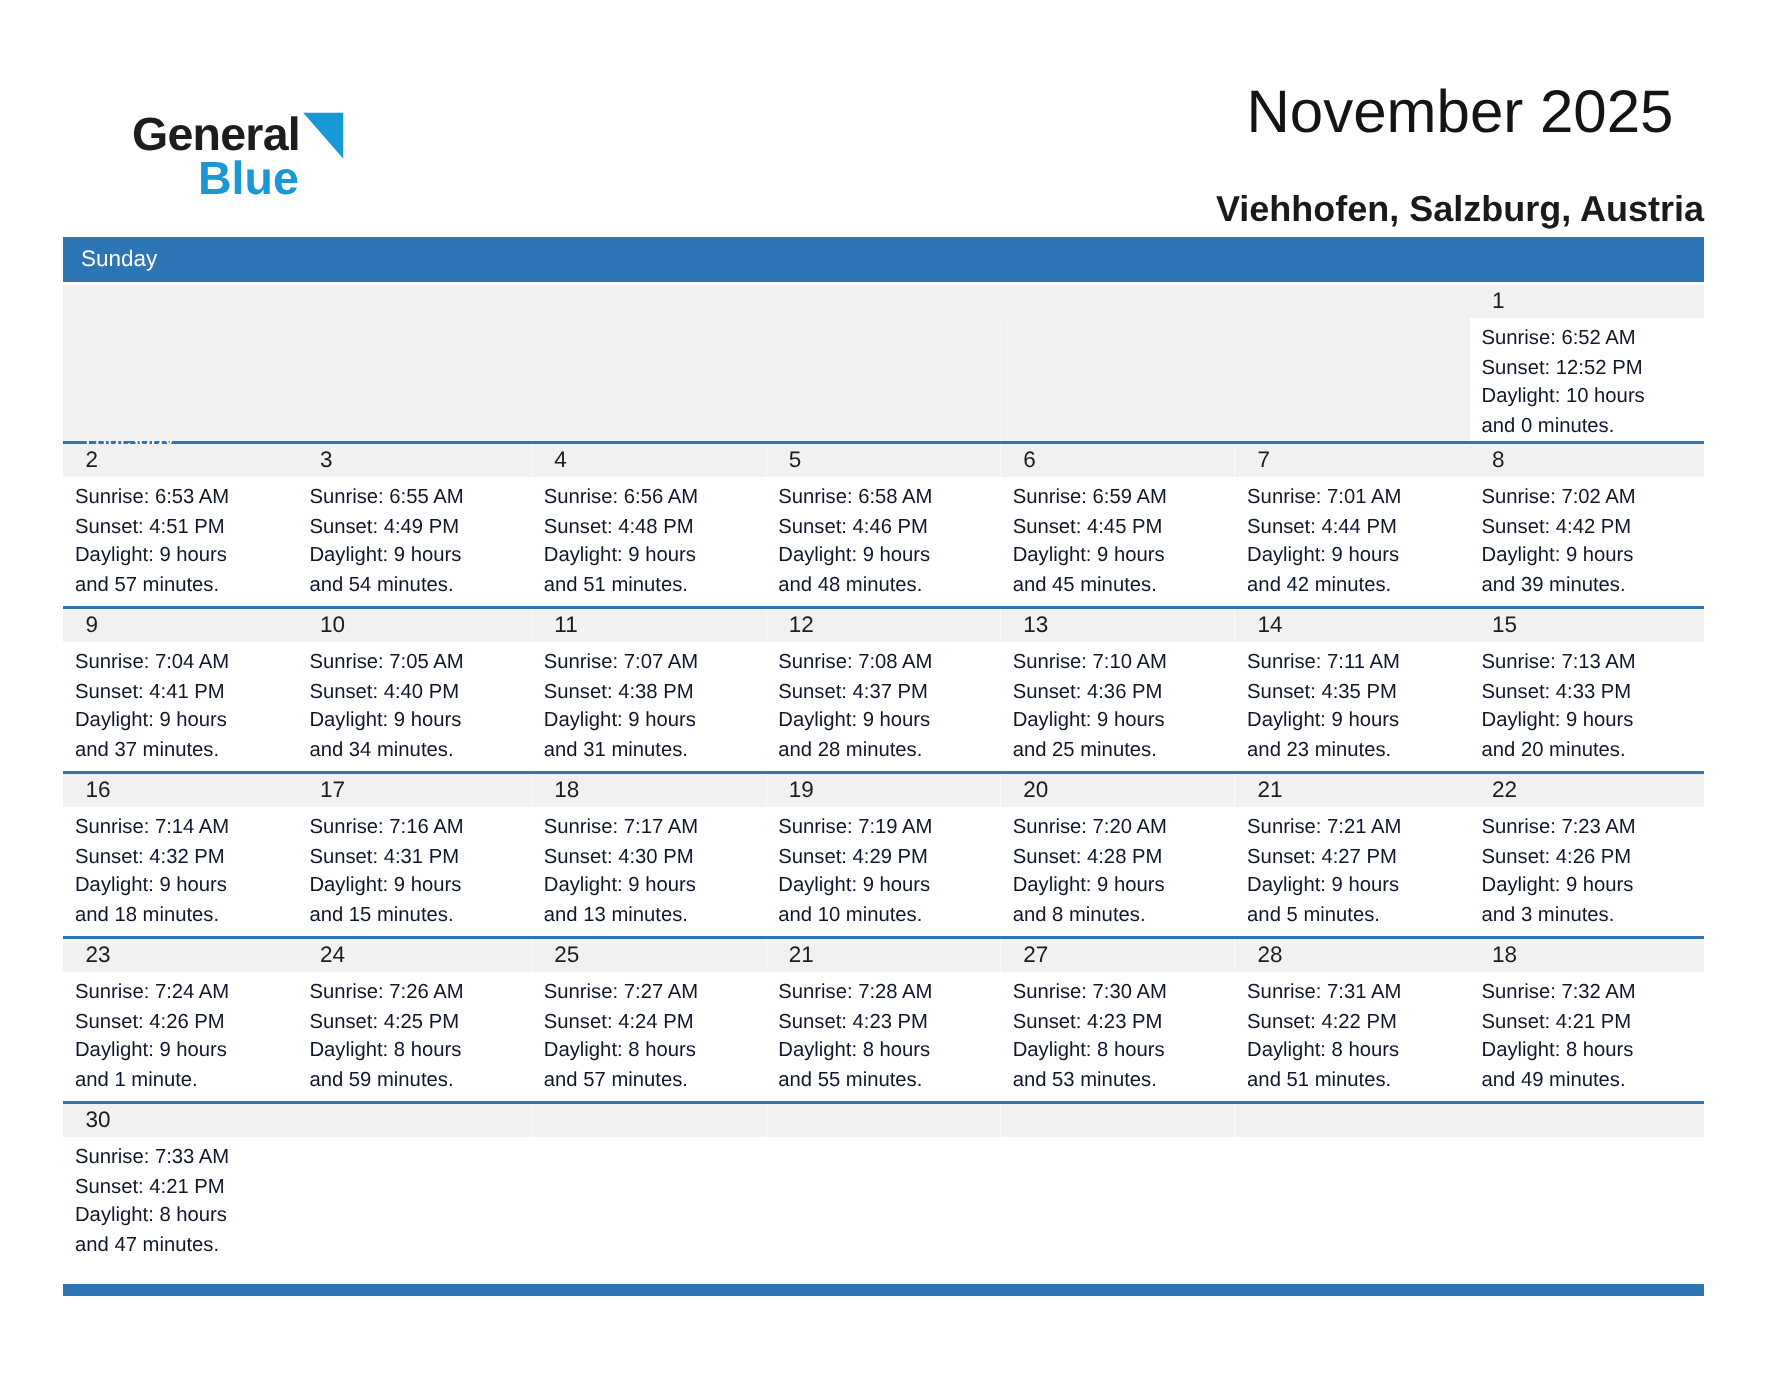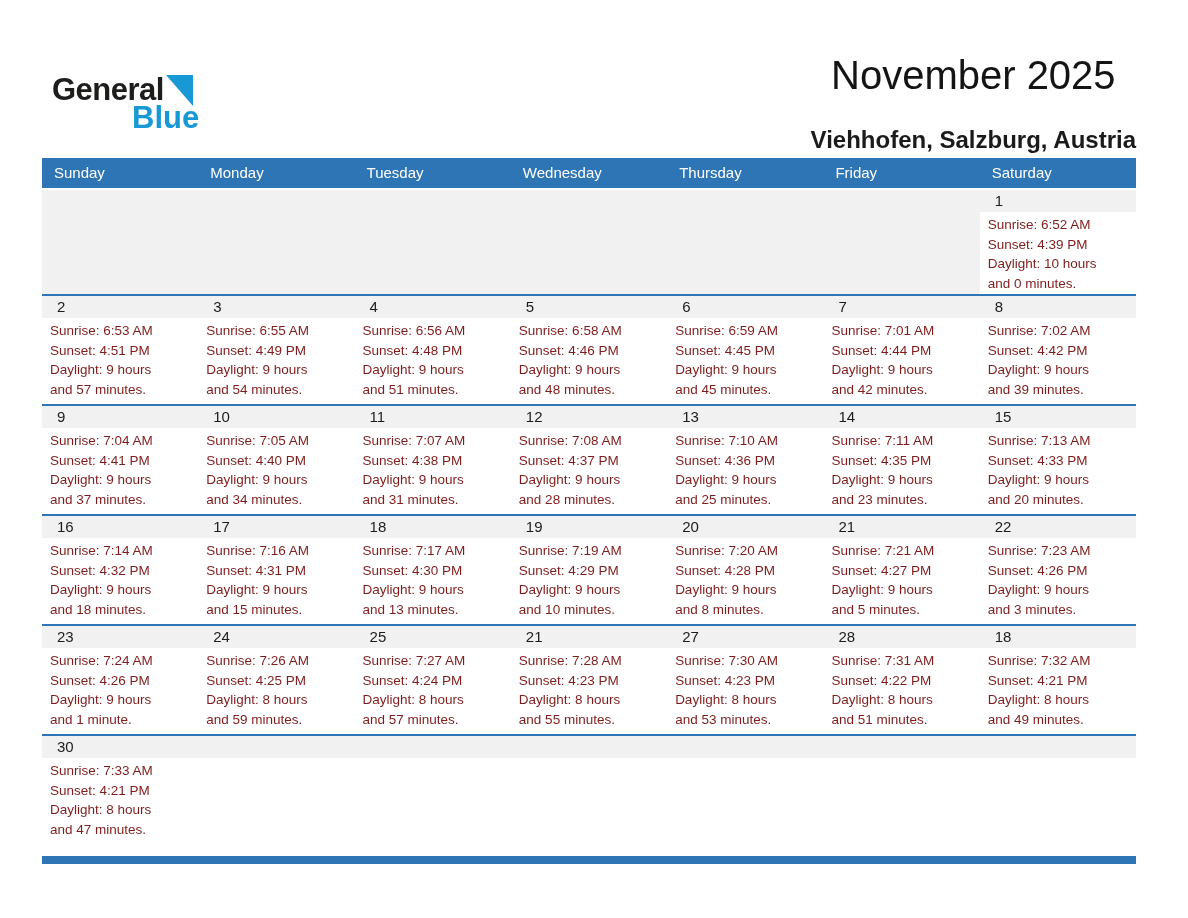--- a/index.html
+++ b/index.html
@@ -16,21 +16,21 @@
 
   
   .top-bar {
     position: absolute;
     top: 52px; left: 52px; right: 52px;
     display: flex;
     justify-content: space-between;
     align-items: flex-start;
   }
   .logo { padding-top: 22px; position: relative; }
-  .logo-row { display: flex; align-items: flex-start; }
+  .logo-row { display: flex; align-items: flex-start; margin-left: 36px; }
   .logo-general {
     font-size: 31px;
     font-weight: 700;
     color: #1d1d1b;
     letter-spacing: -0.5px;
     line-height: 1;
   }
   .logo-triangle { margin-left: 2px; margin-top: 1px; }
   .logo-blue {
     font-size: 31px;
@@ -58,20 +58,21 @@
   .calendar {
     position: absolute;
     top: 158px;
     left: 42px;
     width: 1094px;
   }
   .weekday-header {
     display: flex;
     height: 30px;
     background: var(--header-bg, #2E75B5);
+    flex-direction: column;
   }
   .weekday {
     flex: 1 1 0;
     color: #ffffff;
     font-size: 15px;
     line-height: 30px;
     padding-left: 12px;
     font-weight: 400;
   }
   .week-row {
@@ -89,21 +90,21 @@
     background: var(--strip-bg, #F1F1F1);
     font-size: 15px;
     line-height: 22px;
     padding-left: 15px;
     color: #1c1c1c;
   }
   .day-body {
     padding: 3px 6px 0 8px;
     font-size: 13.5px;
     line-height: 19.5px;
-    color: #7f1d1d;
+    color: #0f172a;
   }
   .calendar-footer {
     height: 8px;
     background: var(--header-bg, #2E75B5);
   }
 </style>
 </head>
 <body>
 
 <div class="page">
@@ -155,21 +156,21 @@
           <div class="day-cell empty">
             <div class="day-number-strip"></div>
           </div>
           <div class="day-cell empty">
             <div class="day-number-strip"></div>
           </div>
           <div class="day-cell">
             <div class="day-number-strip">1</div>
             <div class="day-body">
               <div>Sunrise: 6:52 AM</div>
-              <div>Sunset: 4:39 PM</div>
+              <div>Sunset: 12:52 PM</div>
               <div>Daylight: 10 hours</div>
               <div>and 0 minutes.</div>
             </div>
           </div>
         </div>
         <div class="week-row">
           <div class="day-cell">
             <div class="day-number-strip">2</div>
             <div class="day-body">
               <div>Sunrise: 6:53 AM</div>

